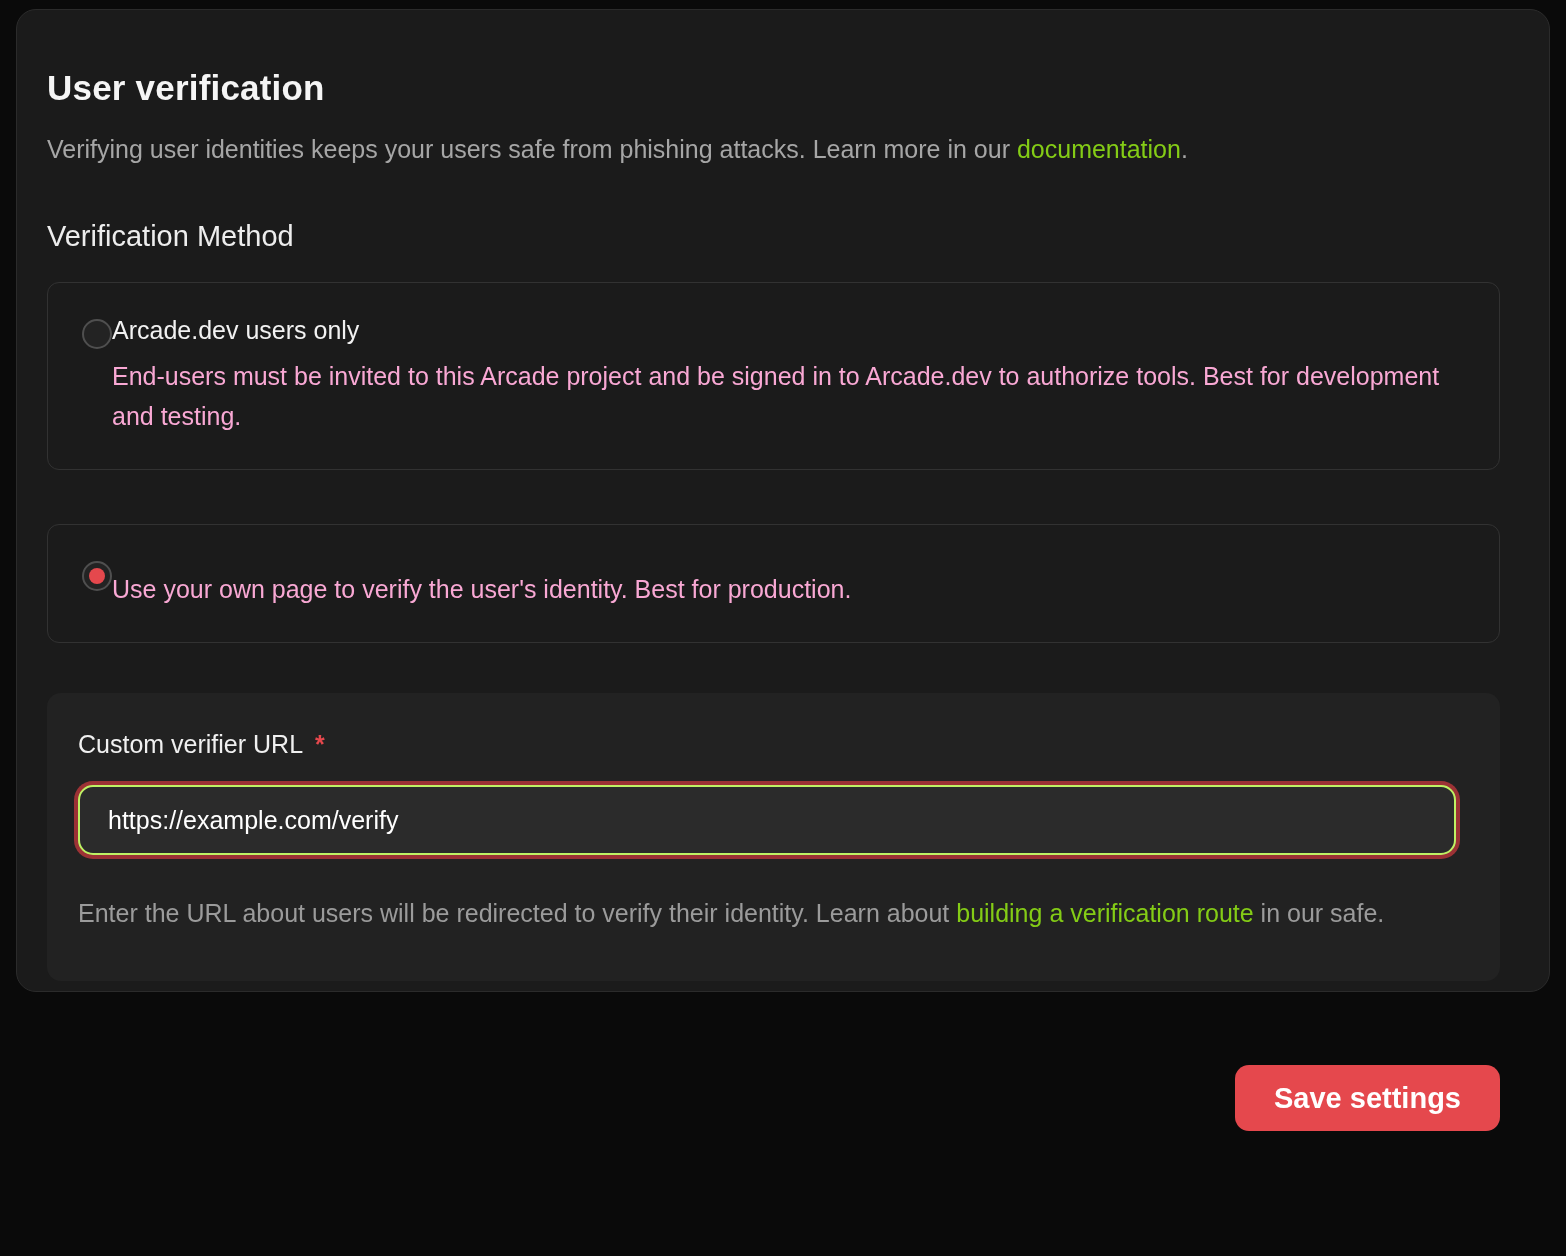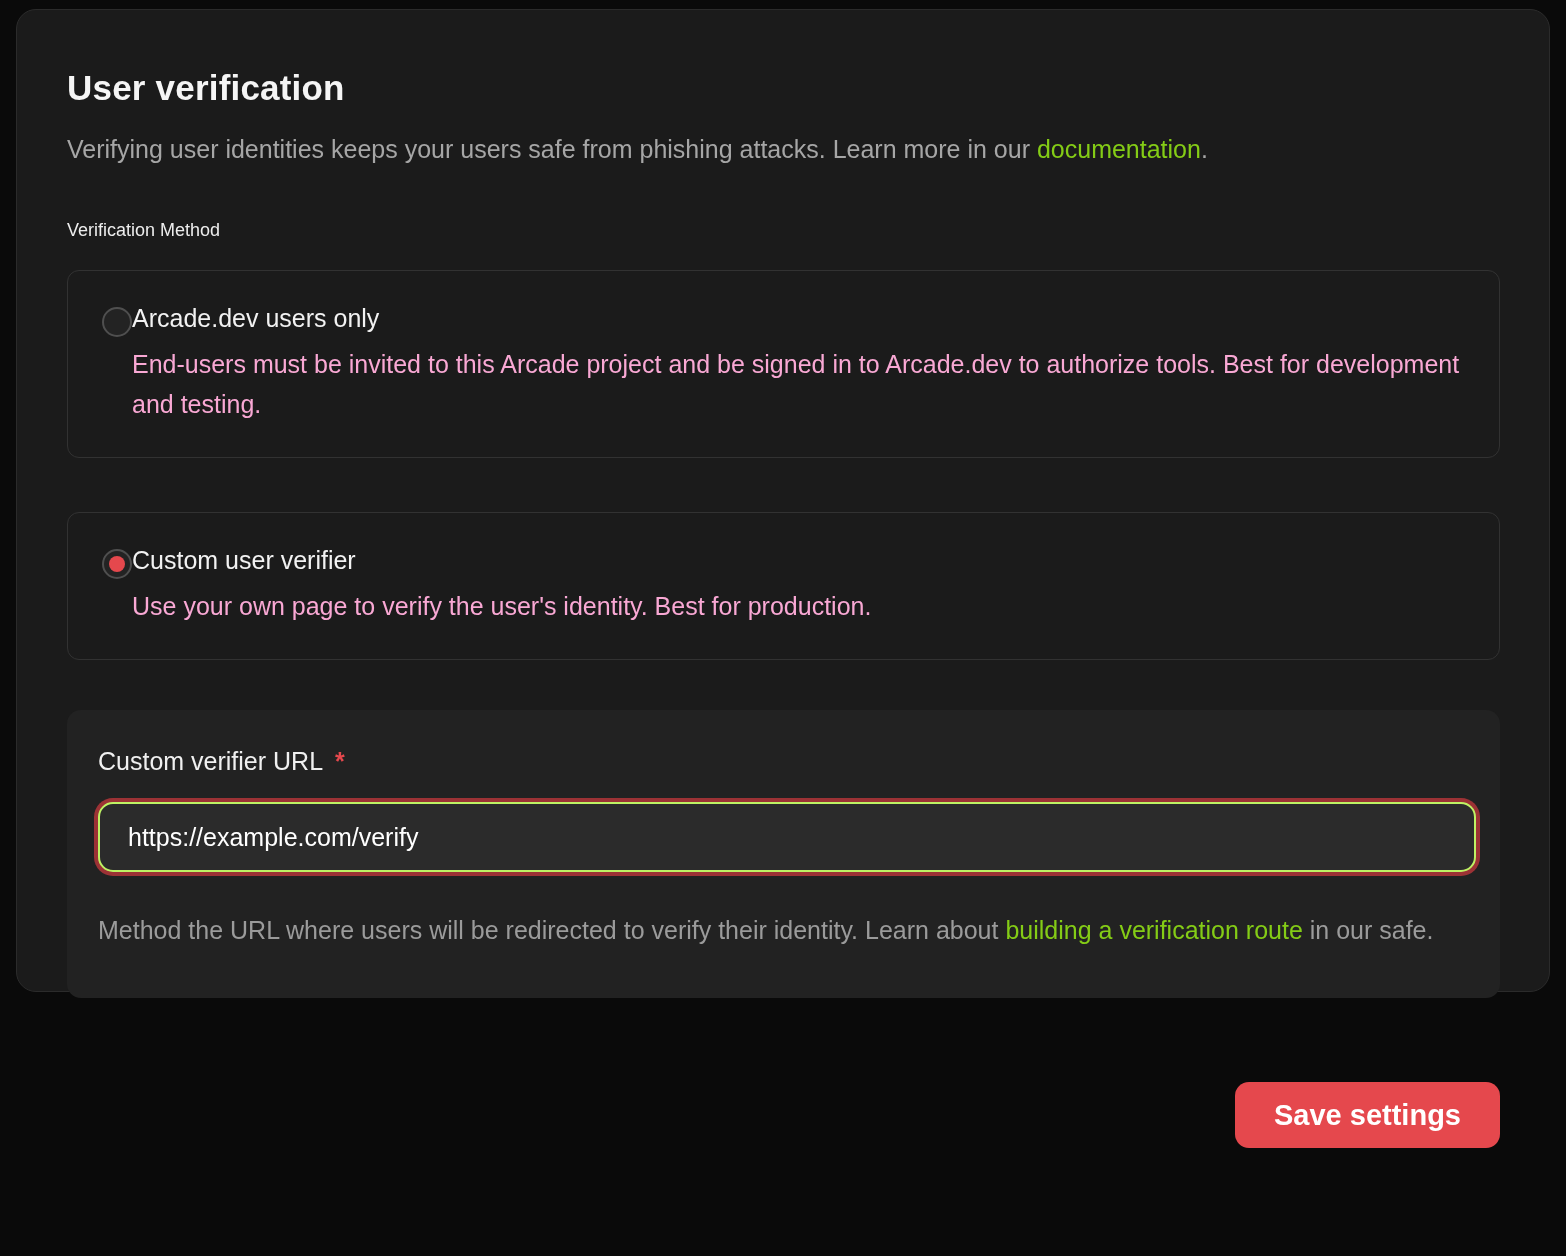--- a/index.html
+++ b/index.html
@@ -1,25 +1,25 @@
 <!DOCTYPE html>
 <html><head>
 <meta charset="utf-8">
 <style>
   * { margin:0; padding:0; box-sizing:border-box; }
   html,body { width:1566px; height:1256px; background:#0a0a0a; font-family:"Liberation Sans", sans-serif; }
   .card {
     position:absolute; left:16px; top:9px; width:1534px; height:983px;
     background:#1b1b1b; border:1px solid #2b2b2b; border-radius:20px;
-    padding:58px 49px 54px 50px;
+    padding:58px 49px 54px 30px;
   }
   .page-title { font-size:35px; font-weight:700; color:#f5f5f5; letter-spacing:0.2px; }
   .subtitle { margin-top:27px; font-size:25px; color:#a6a6a6; }
   .subtitle .link, .help .link { cursor:pointer; }
-  .section-heading { margin-top:56px; font-size:18px; font-weight:500; color:#ededed; }
+  .section-heading { margin-top:56px; font-size:29px; font-weight:500; color:#ededed; }
   .option-box {
     border:1px solid #323232; border-radius:12px;
     padding:33px 34px; display:flex; cursor:pointer;
   }
   .option-box.first { margin-top:29px; }
   .option-box.second { margin-top:54px; }
   .radio {
     width:30px; height:30px; border-radius:50%;
     border:2px solid #4f4f4f; background:#232323;
     position:relative; flex:none; margin-top:3px;
@@ -66,28 +66,27 @@
     <span class="radio"></span>
     <div>
       <div class="option-label">Arcade.dev users only</div>
       <div class="option-desc">End-users must be invited to this Arcade project and be signed in to Arcade.dev to authorize tools. Best for development and testing.</div>
     </div>
   </div>
 
   <div class="option-box second">
     <span class="radio selected"></span>
     <div>
-      <div class="option-label">Custom user verifier</div>
       <div class="option-desc">Use your own page to verify the user's identity. Best for production.</div>
     </div>
   </div>
 
   <div class="panel">
     <div class="field-label-row"><span>Custom verifier URL</span><span class="required-marker">*</span></div>
     <input class="url-input" type="text" value="https://example.com/verify" style="">
-    <p class="help"><span>Method the URL where users will be redirected to verify their identity. Learn about </span><span class="link">building a verification route</span><span> in our safe.</span></p>
+    <p class="help"><span>Enter the URL about users will be redirected to verify their identity. Learn about </span><span class="link">building a verification route</span><span> in our safe.</span></p>
   </div>
 
   <div class="actions">
     <button class="save-btn">Save settings</button>
   </div>
 
 </div>
 
 </body></html>

